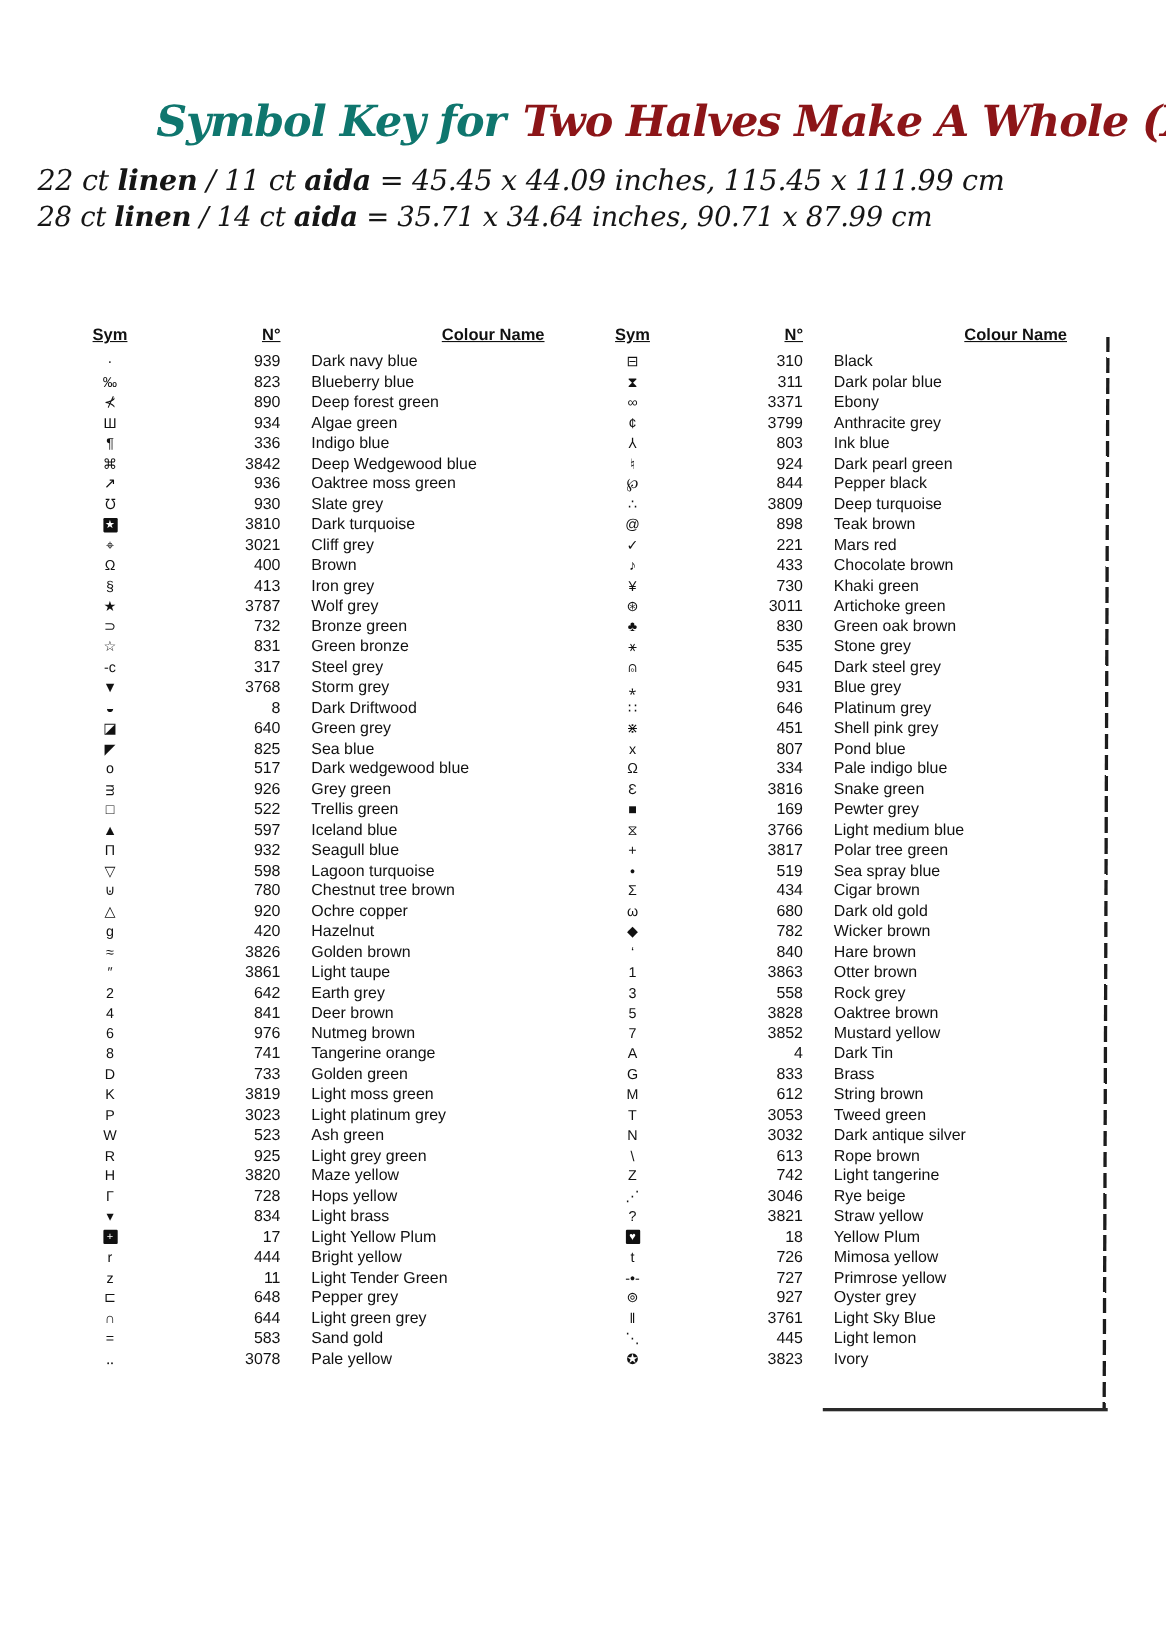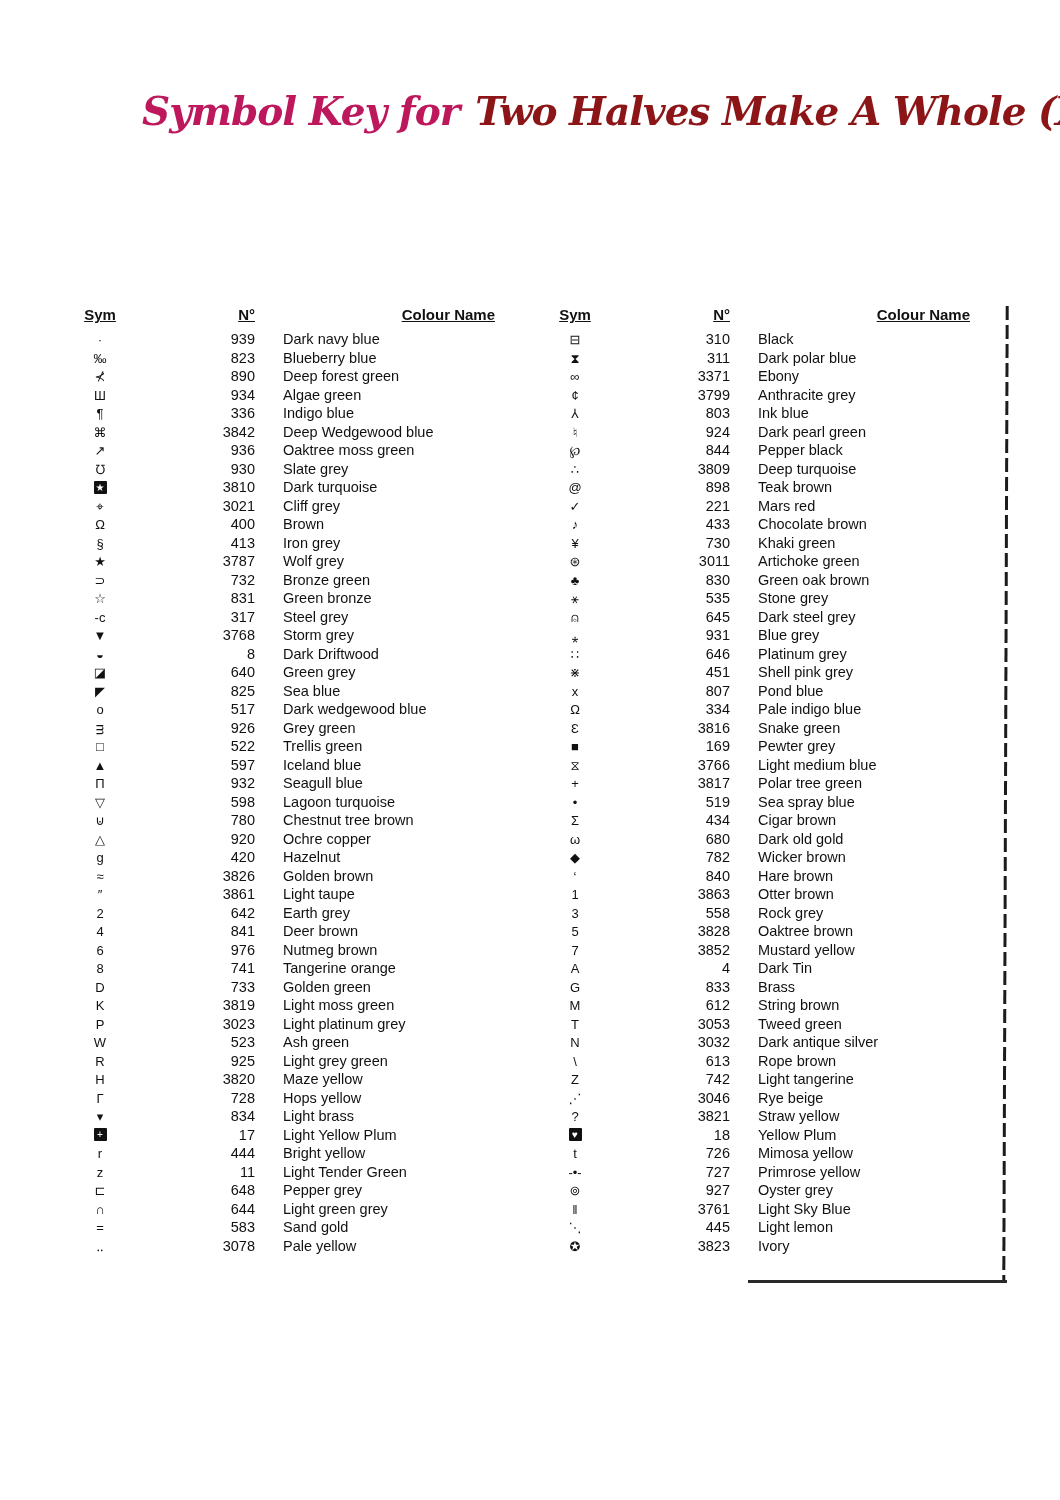--- a/index.html
+++ b/index.html
@@ -7,34 +7,34 @@
     width:1060px;height:1500px;position:relative;overflow:hidden;
     background:#ffffff;color:#111;
     font-family:"Liberation Sans", sans-serif;
   }
   
   .title{
     position:absolute;left:142px;top:88px;width:900px;white-space:nowrap;
     font-family:"DejaVu Serif", serif;font-style:italic;font-weight:bold;
     font-size:39px;letter-spacing:-1px;
   }
-  .title .prefix{color:#be185d;}
+  .title .prefix{color:#0f766e;}
   .title .name{color:#8c1518;margin-left:16px;}
   
   .fabric{
     position:absolute;left:34px;top:150px;width:1000px;
     font-family:"DejaVu Serif", serif;font-style:italic;
     color:#161616;
   }
   .fab-line{font-size:25px;line-height:31px;white-space:nowrap;letter-spacing:-0.3px;}
   .fab-line:first-child{font-size:26px;}
   .fab-line .b{font-weight:bold;}
   .fab-line .fab-label{font-weight:bold;font-size:30px;}
   
-  .symtable{position:absolute;top:306px;width:430px;}
+  .symtable{position:absolute;top:296px;width:430px;}
   .symtable .hdr,.symtable .row{
     display:grid;grid-template-columns:70px 120px 1fr;align-items:baseline;
   }
   .symtable .hdr{font-weight:bold;font-size:15px;height:24px;}
   .symtable .hdr .h-sym{text-align:center;text-decoration:underline;}
   .symtable .hdr .h-num{text-align:right;text-decoration:underline;}
   .symtable .hdr .h-name{padding-left:28px;text-decoration:underline;text-align:right;}
   .symtable .row{height:18.5px;font-size:14.5px;line-height:18.5px;}
   .sym{text-align:center;font-size:13px;line-height:18.5px;}
   .sym.inv{
@@ -57,20 +57,22 @@
   }
 </style>
 </head>
 <body>
 
 <div class="title">
   <span class="prefix">Symbol Key for</span><span class="name">Two Halves Make A Whole (XSr)</span>
 </div>
 
 <div class="fabric">
+    <div class="fab-line"><span>22 ct </span><span class="b">linen</span><span> / 11 ct </span><span class="b">aida</span><span> = 45.45 x 44.09 inches, 115.45 x 111.99 cm</span></div>
+    <div class="fab-line"><span>28 ct </span><span class="b">linen</span><span> / 14 ct </span><span class="b">aida</span><span> = 35.71 x 34.64 inches, 90.71 x 87.99 cm</span></div>
   </div>
 
 <div class="symtable" id="table-left">
   <div class="hdr">
     <span class="h-sym">Sym</span>
     <span class="h-num">N°</span>
     <span class="h-name">Colour Name</span>
   </div>
   <div class="rows">
       <div class="row">

